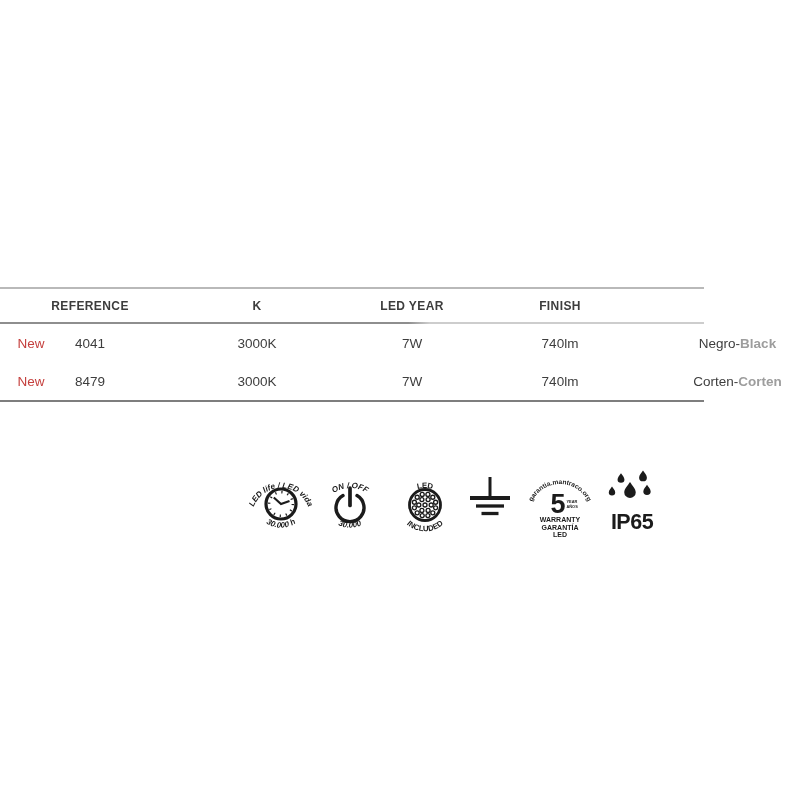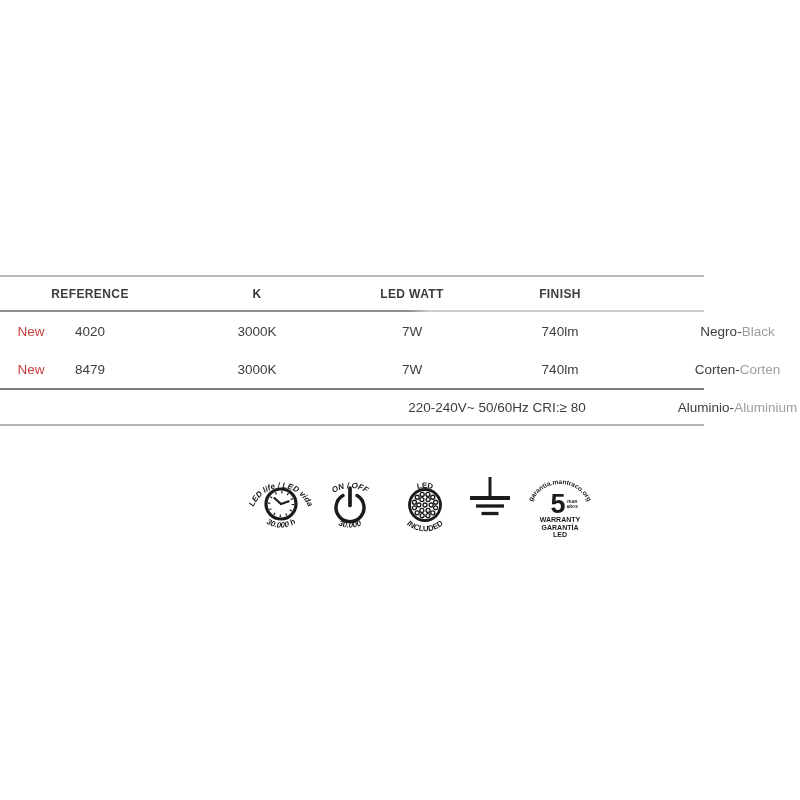--- a/index.html
+++ b/index.html
@@ -1,76 +1,69 @@
 <!DOCTYPE html>
 <html><head>
 <meta charset="utf-8">
 <style>
   html,body{margin:0;padding:0;width:800px;height:800px;background:#ffffff;overflow:hidden;
             font-family:"Liberation Sans",sans-serif;}
-  .spec-table{position:absolute;top:275px;left:0;width:704px;}
+  .spec-table{position:absolute;top:287px;left:0;width:704px;}
   .row{display:grid;grid-template-columns:45px 90px 244px 66px 230px 125px;align-items:center;}
   .row .cell{text-align:center;white-space:nowrap;}
   .header-row{height:35px;border-top:2px solid #b9b9b9;box-sizing:border-box;}
   .header-row .cell{font-size:12px;font-weight:700;color:#3d3d3d;letter-spacing:.4px;}
   .hdr-underline{height:2px;background:linear-gradient(to right,#8e8e8e 0%,#8e8e8e 58%,#cdcdcd 61%,#cdcdcd 100%);}
   .body-row{height:38px;}
   .body-row .cell,.footer-row .cell{font-size:13.5px;color:#3d3d3d;}
   .cell-new{text-align:left;padding-left:17px;color:#c5403e !important;font-size:13.5px;}
   .divider-dark{height:2px;background:#7e7e7e;}
   .footer-row{height:36px;border-bottom:2px solid #b5b5b5;box-sizing:border-box;}
   .cell-electrical{grid-column:4 / span 2;padding-right:60px;}
-  .finish-secondary{color:#9d9d9d;}
+  .finish-secondary{color:#9d9d9d;font-weight:bold;}
   .icons-row{position:absolute;top:463px;left:0;width:800px;height:90px;}
   .icon{position:absolute;top:0;transform:translateX(-50%);}
   .icon svg{display:block;}
   .icon text,.icon textPath{font-family:"Liberation Sans",sans-serif;}
   .arc-label{font-size:8px;font-weight:700;font-style:italic;fill:#1b1b1b;}
   .arc-label-plain{font-size:7.8px;font-weight:700;fill:#1b1b1b;}
 </style>
 </head>
 <body>
 
 <div class="spec-table">
   <div class="row header-row">
     <div class="cell"></div>
     <div class="cell">REFERENCE</div>
     <div class="cell">K</div>
-    <div class="cell">LED WATT</div>
+    <div class="cell">LED YEAR</div>
     <div class="cell">FINISH</div>
   </div>
   <div class="hdr-underline"></div>
 
   <div class="row body-row">
     <div class="cell cell-new">New</div>
-    <div class="cell">4020</div>
+    <div class="cell">4041</div>
     <div class="cell">3000K</div>
     <div class="cell">7W</div>
     <div class="cell">740lm</div>
     <div class="cell"><span>Negro-</span><span class="finish-secondary">Black</span></div>
   </div>
 
   <div class="row body-row">
     <div class="cell cell-new">New</div>
     <div class="cell">8479</div>
     <div class="cell">3000K</div>
     <div class="cell">7W</div>
     <div class="cell">740lm</div>
     <div class="cell"><span>Corten-</span><span class="finish-secondary">Corten</span></div>
   </div>
 
   <div class="divider-dark"></div>
 
-  <div class="row footer-row">
-    <div class="cell"></div>
-    <div class="cell"></div>
-    <div class="cell"></div>
-    <div class="cell cell-electrical">220-240V~ 50/60Hz CRI:≥ 80</div>
-    <div class="cell"><span>Aluminio-</span><span class="finish-secondary">Aluminium</span></div>
-  </div>
 </div>
 
 <div class="icons-row">
 
 
   <div class="icon" style="left:281px">
     <svg width="70" height="84" viewBox="0 0 70 84">
       <defs>
         <path id="clkTop" d="M 6,54 A 29,29 0 1 1 64,54" fill="none"></path>
         <path id="clkBot" d="M 10,47 A 26.5,26.5 0 0 0 60,47" fill="none"></path>
@@ -148,14 +141,26 @@
       <text font-size="6.6" font-weight="700" fill="#1b1b1b"><textPath href="#warTop" startOffset="50%" text-anchor="middle">garantia.mantraco.org</textPath></text>
       <text x="33" y="50" text-anchor="middle" font-size="27" font-weight="800" fill="#1b1b1b">5</text>
       <text x="41.5" y="40" font-size="3.9" font-weight="700" fill="#1b1b1b">YEAR</text>
       <text x="41.5" y="44.5" font-size="3.9" font-weight="700" fill="#1b1b1b">AÑOS</text>
       <text x="35" y="59" text-anchor="middle" font-size="7" font-weight="700" fill="#1b1b1b">WARRANTY</text>
       <text x="35" y="66.5" text-anchor="middle" font-size="7" font-weight="700" fill="#1b1b1b">GARANTÍA</text>
       <text x="35" y="74" text-anchor="middle" font-size="7" font-weight="700" fill="#1b1b1b">LED</text>
     </svg>
   </div>
 
+  <div class="icon" style="left:632px">
+    <svg width="64" height="84" viewBox="0 0 64 84">
+      <g fill="#1b1b1b">
+        <path transform="translate(21,15) scale(0.75)" d="M0,-6.5 C1.8,-3.6 4.6,-1.2 4.6,2 A4.6,4.3 0 1 1 -4.6,2 C-4.6,-1.2 -1.8,-3.6 0,-6.5 Z"></path>
+        <path transform="translate(43,13) scale(0.85)" d="M0,-6.5 C1.8,-3.6 4.6,-1.2 4.6,2 A4.6,4.3 0 1 1 -4.6,2 C-4.6,-1.2 -1.8,-3.6 0,-6.5 Z"></path>
+        <path transform="translate(12,28) scale(0.7)" d="M0,-6.5 C1.8,-3.6 4.6,-1.2 4.6,2 A4.6,4.3 0 1 1 -4.6,2 C-4.6,-1.2 -1.8,-3.6 0,-6.5 Z"></path>
+        <path transform="translate(30,27) scale(1.25)" d="M0,-6.5 C1.8,-3.6 4.6,-1.2 4.6,2 A4.6,4.3 0 1 1 -4.6,2 C-4.6,-1.2 -1.8,-3.6 0,-6.5 Z"></path>
+        <path transform="translate(47,27) scale(0.8)" d="M0,-6.5 C1.8,-3.6 4.6,-1.2 4.6,2 A4.6,4.3 0 1 1 -4.6,2 C-4.6,-1.2 -1.8,-3.6 0,-6.5 Z"></path>
+      </g>
+      <text x="32" y="66" text-anchor="middle" font-size="21.5" font-weight="800" fill="#1b1b1b" letter-spacing="-0.5">IP65</text>
+    </svg>
+  </div>
 
 </div>
 
 </body></html>

